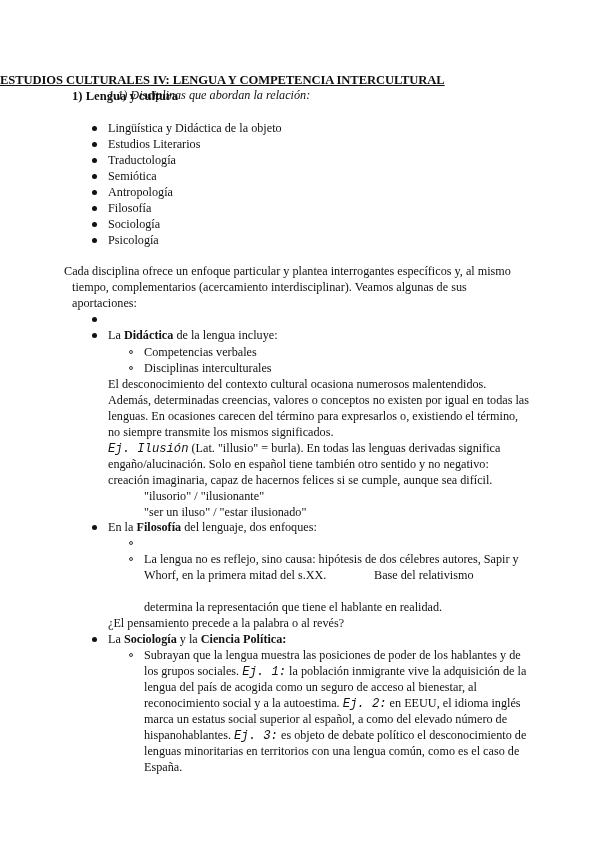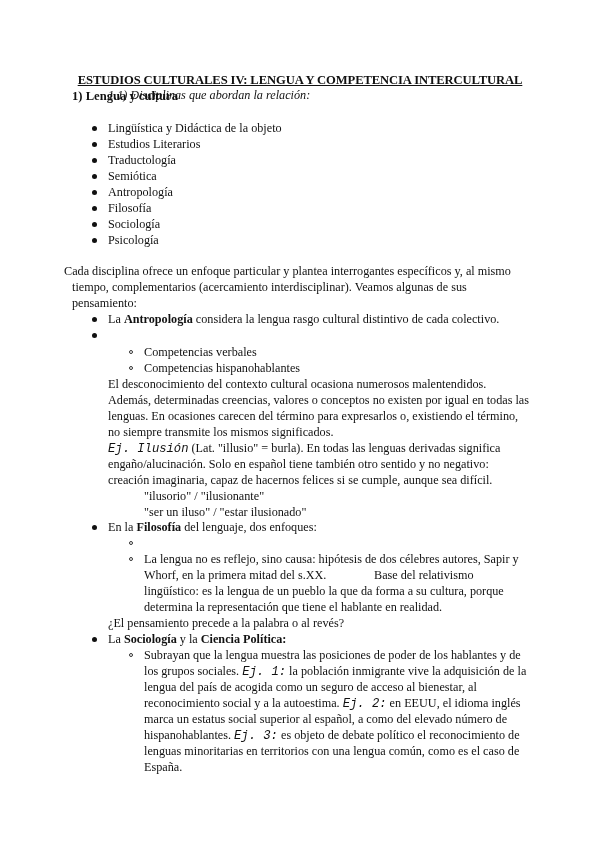--- a/index.html
+++ b/index.html
@@ -1,20 +1,20 @@
 <!DOCTYPE html>
 <html><head>
 <meta charset="utf-8">
 <style>
   html, body { margin: 0; padding: 0; background: #ffffff; }
   body { width: 600px; height: 848px; position: relative; overflow: hidden;
          font-family: "Liberation Serif", "DejaVu Serif", serif; color: #111; font-size: 12.2px; }
   .page { position: absolute; left: 0; top: 0; width: 600px; height: 848px; }
   .line { position: absolute; white-space: nowrap; line-height: 16px; height: 16px; }
-  .title { left: 0; width: 600px; text-align: center; top: 72px; font-weight: bold; text-decoration: underline; font-size: 12.6px; letter-spacing: -0.1px; }
+  .title { left: 0; width: 600px; top: 72px; font-weight: bold; text-decoration: underline; font-size: 12.6px; letter-spacing: -0.1px; }
   .h1 { left: 72px; top: 88px; font-weight: bold; font-size: 12.6px; }
   .h2 { left: 108px; top: 87px; font-style: italic; }
   .bullet { position: absolute; width: 5px; height: 5px; border-radius: 50%; background: #111; }
   .circle { position: absolute; width: 4px; height: 4px; border-radius: 50%; border: 1px solid #333; box-sizing: border-box; }
   b { font-weight: bold; }
   i { font-style: italic; font-family: Liberation Mono, monospace; }
 </style>
 </head>
 <body>
 
@@ -39,33 +39,33 @@
     <div class="line" style="left:108px;top:200px">Filosofía</div>
     <span class="bullet" style="left:92px;top:222px"></span>
     <div class="line" style="left:108px;top:216px">Sociología</div>
     <span class="bullet" style="left:92px;top:238px"></span>
     <div class="line" style="left:108px;top:232px">Psicología</div>
   </div>
 
   <div>
     <div class="line" style="left:64px;top:263px">Cada disciplina ofrece un enfoque particular y plantea interrogantes específicos y, al mismo</div>
     <div class="line" style="left:72px;top:279px">tiempo, complementarios (acercamiento interdisciplinar). Veamos algunas de sus</div>
-    <div class="line" style="left:72px;top:295px">pensamiento:</div>
+    <div class="line" style="left:72px;top:295px">aportaciones:</div>
   </div>
 
   <span class="bullet" style="left:92px;top:317px"></span>
-  <div class="line" style="left:108px;top:311px">
-    <span>La </span><b>Antropología</b><span> considera la lengua rasgo cultural distintivo de cada colectivo.</span>
-  </div>
 
   <span class="bullet" style="left:92px;top:333px"></span>
+  <div class="line" style="left:108px;top:327px">
+    <span>La </span><b>Didáctica</b><span> de la lengua incluye:</span>
+  </div>
   <span class="circle" style="left:129px;top:350px"></span>
   <div class="line" style="left:144px;top:344px">Competencias verbales</div>
   <span class="circle" style="left:129px;top:366px"></span>
-  <div class="line" style="left:144px;top:360px">Competencias hispanohablantes</div>
+  <div class="line" style="left:144px;top:360px">Disciplinas interculturales</div>
 
   <div>
     <div class="line" style="left:108px;top:376px">El desconocimiento del contexto cultural ocasiona numerosos malentendidos.</div>
     <div class="line" style="left:108px;top:392px">Además, determinadas creencias, valores o conceptos no existen por igual en todas las</div>
     <div class="line" style="left:108px;top:408px">lenguas. En ocasiones carecen del término para expresarlos o, existiendo el término,</div>
     <div class="line" style="left:108px;top:424px">no siempre transmite los mismos significados.</div>
   </div>
 
   <div>
     <div class="line" style="left:108px;top:440px">
@@ -79,39 +79,38 @@
 
   <span class="bullet" style="left:92px;top:525px"></span>
   <div class="line" style="left:108px;top:519px">
     <span>En la </span><b>Filosofía</b><span> del lenguaje, dos enfoques:</span>
   </div>
   <span class="circle" style="left:129px;top:541px"></span>
   <span class="circle" style="left:129px;top:557px"></span>
   <div class="line" style="left:144px;top:551px">La lengua no es reflejo, sino causa: hipótesis de dos célebres autores, Sapir y</div>
   <div class="line" style="left:144px;top:567px">Whorf, en la primera mitad del s.XX.</div>
   <div class="line" style="left:374px;top:567px">Base del relativismo</div>
-  <div class="line" style="left:144px;top:583px">lingüístico: es la lengua de un pueblo la que da forma a su cultura, porque</div>
   <div class="line" style="left:108px;top:615px">¿El pensamiento precede a la palabra o al revés?</div>
   <div class="line" style="left:144px;top:599px">determina la representación que tiene el hablante en realidad.</div>
 
   <span class="bullet" style="left:92px;top:637px"></span>
   <div class="line" style="left:108px;top:631px">
     <span>La </span><b>Sociología</b><span> y la </span><b>Ciencia Política:</b>
   </div>
   <span class="circle" style="left:129px;top:653px"></span>
   <div>
     <div class="line" style="left:144px;top:647px">Subrayan que la lengua muestra las posiciones de poder de los hablantes y de</div>
     <div class="line" style="left:144px;top:663px">
       <span>los grupos sociales. </span><i>Ej. 1:</i><span> la población inmigrante vive la adquisición de la</span>
     </div>
     <div class="line" style="left:144px;top:679px">lengua del país de acogida como un seguro de acceso al bienestar, al</div>
     <div class="line" style="left:144px;top:695px">
       <span>reconocimiento social y a la autoestima. </span><i>Ej. 2:</i><span> en EEUU, el idioma inglés</span>
     </div>
     <div class="line" style="left:144px;top:711px">marca un estatus social superior al español, a como del elevado número de</div>
     <div class="line" style="left:144px;top:727px">
-      <span>hispanohablantes. </span><i>Ej. 3:</i><span> es objeto de debate político el reconocimiento de</span>
+      <span>hispanohablantes. </span><i>Ej. 3:</i><span> es objeto de debate político el desconocimiento de</span>
     </div>
     <div class="line" style="left:144px;top:743px">lenguas minoritarias en territorios con una lengua común, como es el caso de</div>
     <div class="line" style="left:144px;top:759px">España.</div>
   </div>
 
 </div>
 
 </body></html>

